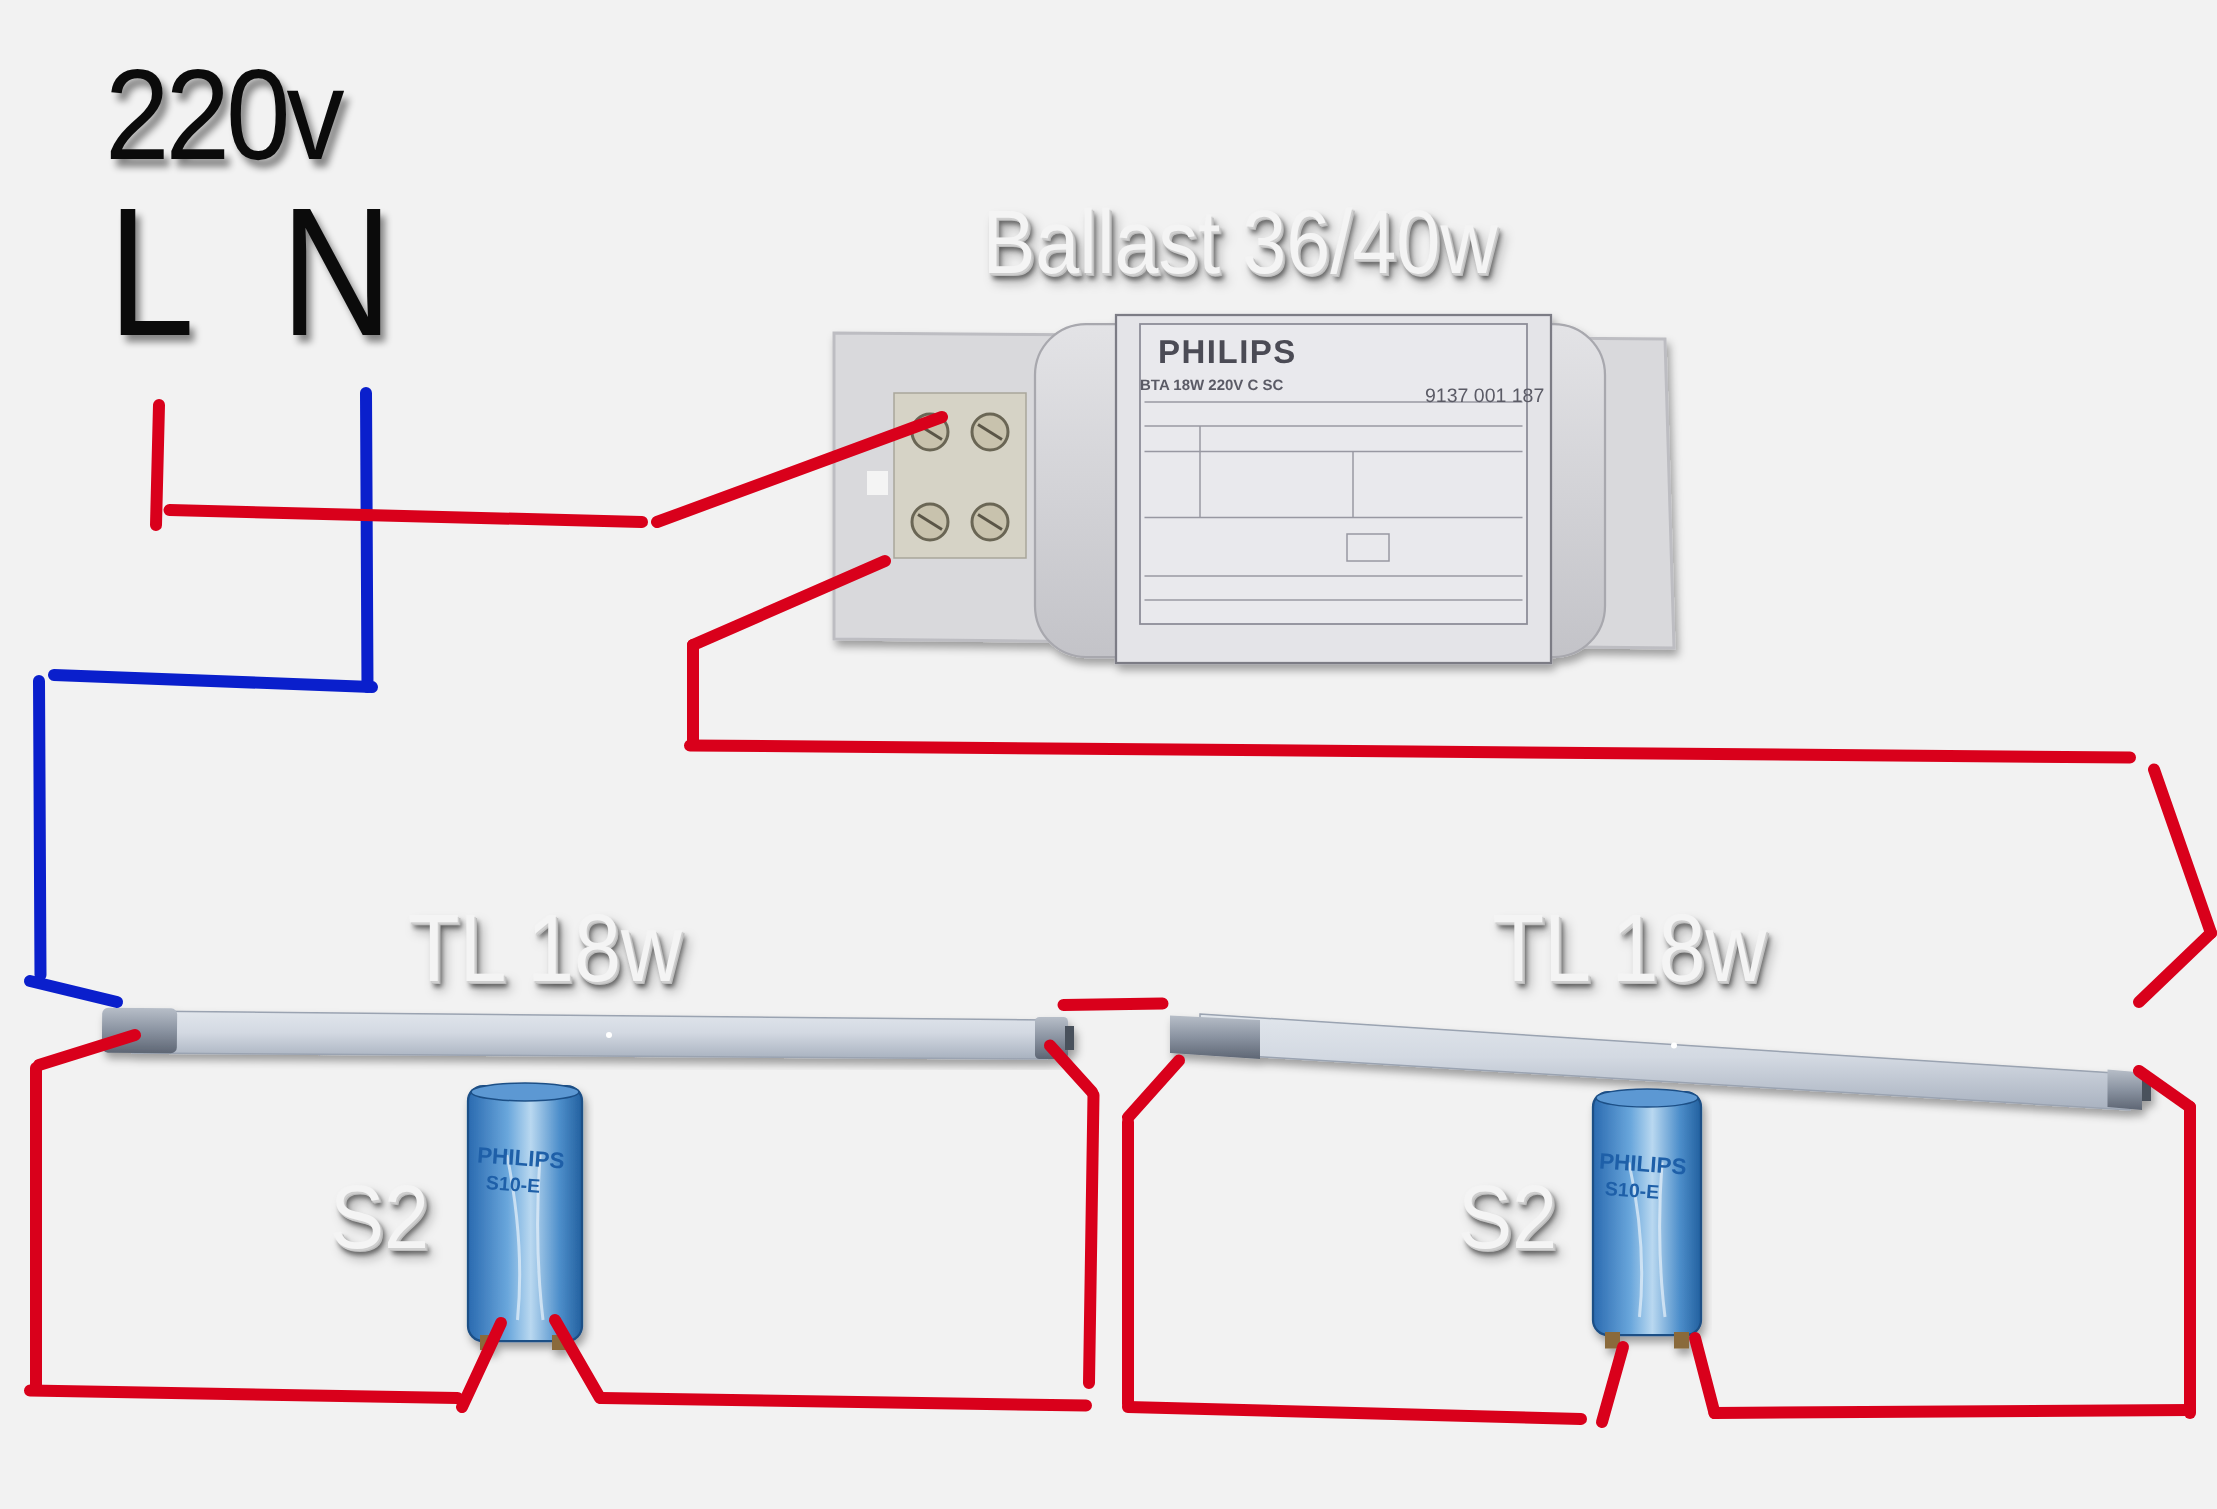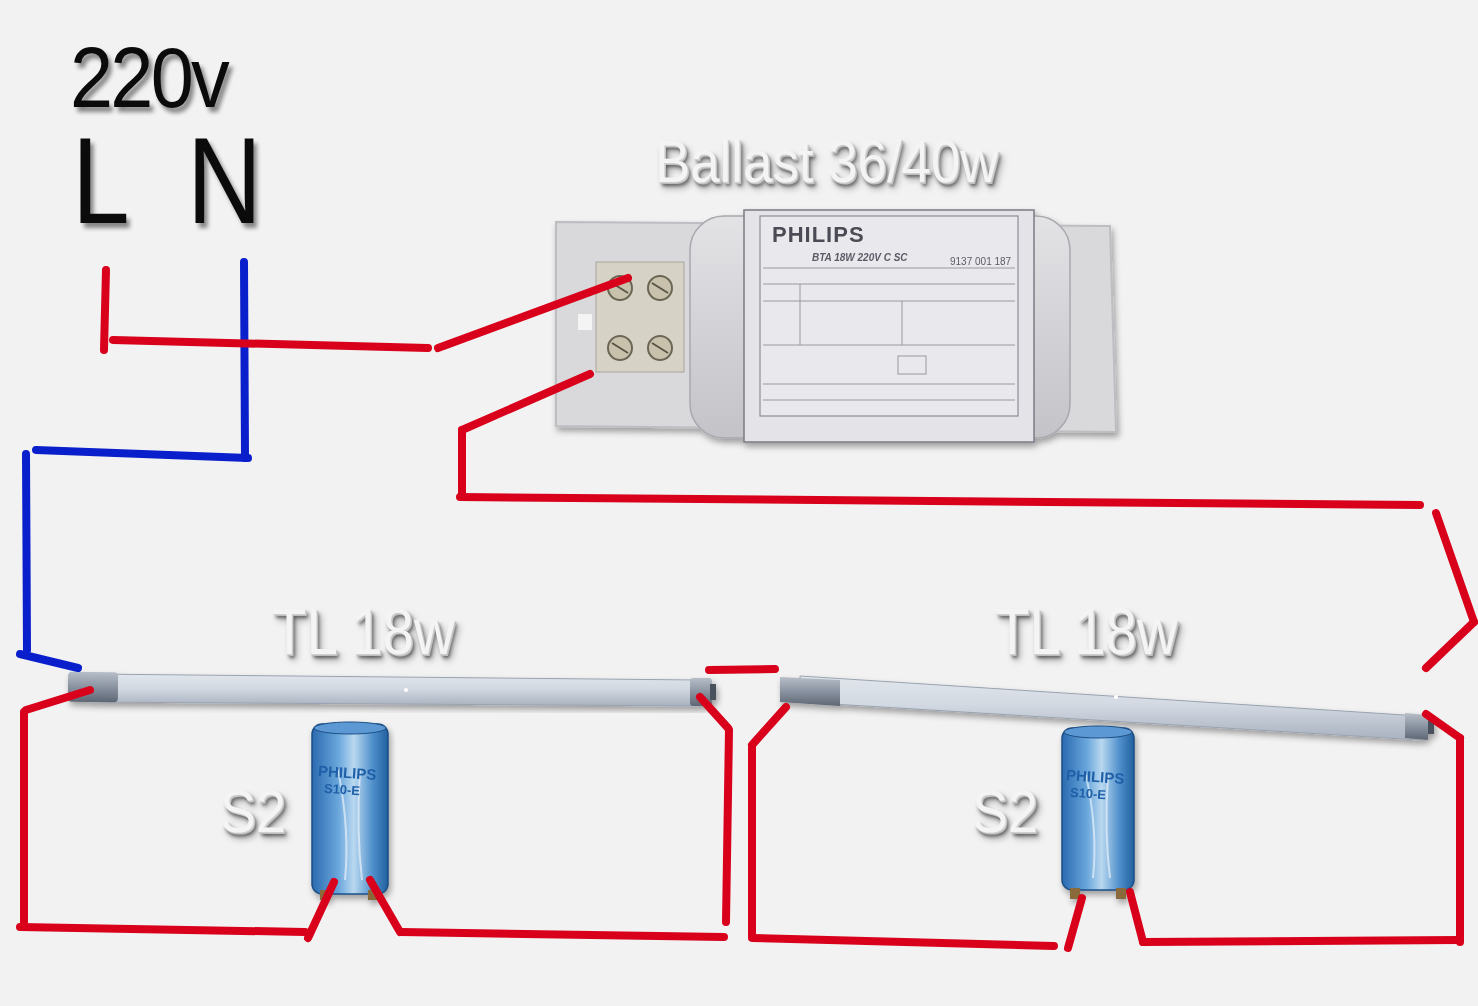--- a/index.html
+++ b/index.html
@@ -11,22 +11,22 @@
   #lbl-voltage{left:70px;top:34px;font-size:86px;letter-spacing:-3px;transform:scaleX(0.9);transform-origin:left top;}
   #lbl-L{left:72px;top:120px;font-size:122px;transform:scaleX(0.85);transform-origin:left top;}
   #lbl-N{left:187px;top:120px;font-size:122px;transform:scaleX(0.85);transform-origin:left top;}
   #lbl-ballast{left:655px;top:132px;font-size:60px;transform:scaleX(0.88);transform-origin:left top;}
   #lbl-tube1{left:272px;top:600px;font-size:64px;transform:scaleX(0.88);transform-origin:left top;}
   #lbl-tube2{left:995px;top:600px;font-size:64px;transform:scaleX(0.88);transform-origin:left top;}
   #lbl-s2a{left:220px;top:782px;font-size:60px;transform:scaleX(0.9);transform-origin:left top;}
   #lbl-s2b{left:972px;top:782px;font-size:60px;transform:scaleX(0.9);transform-origin:left top;}
   .plate-text{position:absolute;font-family:"Liberation Sans",sans-serif;color:#5b5b66;white-space:nowrap;}
   #plate-brand{left:772px;top:222px;font-size:22px;font-weight:bold;letter-spacing:1px;color:#4b4b55;}
-  #plate-model{left:812px;top:252px;font-size:10px;font-weight:bold;color:#5b5b66;font-style:italic;}
-  #plate-code{left:950px;top:256px;font-size:10px;text-align:right;}
+  #plate-model{left:760px;top:252px;font-size:10px;font-weight:bold;color:#5b5b66;}
+  #plate-code{left:950px;top:256px;font-size:13px;text-align:right;}
   .st-text{position:absolute;font-family:"Liberation Sans",sans-serif;font-weight:bold;color:#1e5fa8;font-size:15px;transform:rotate(4deg);}
 </style>
 </head>
 <body>
 
 <div id="stage">
   <svg width="1478" height="1006" viewBox="0 0 1478 1006" xmlns="http://www.w3.org/2000/svg">
     <defs>
       <linearGradient id="tubeGrad" x1="0" y1="0" x2="0" y2="1">
         <stop offset="0" stop-color="#e1e6ec"></stop>

